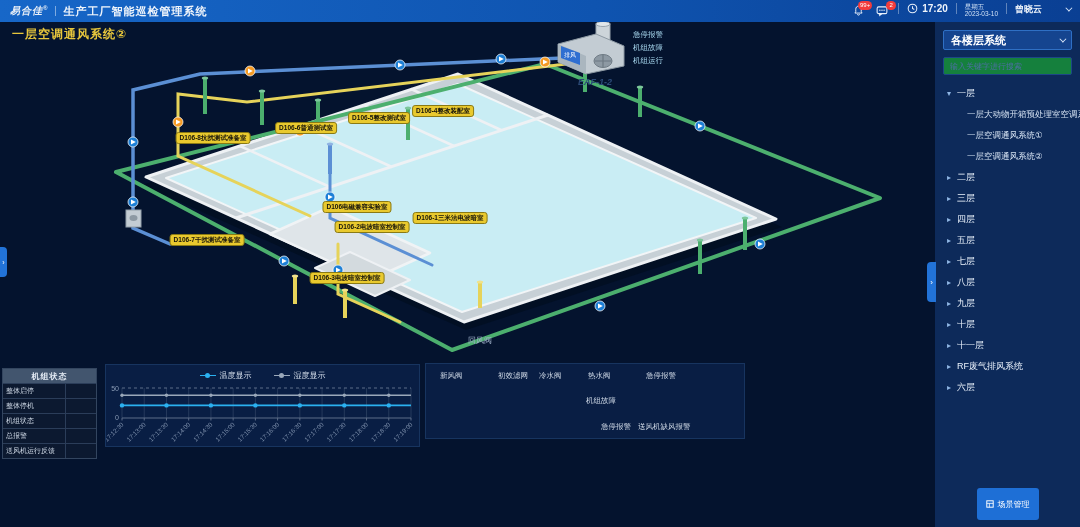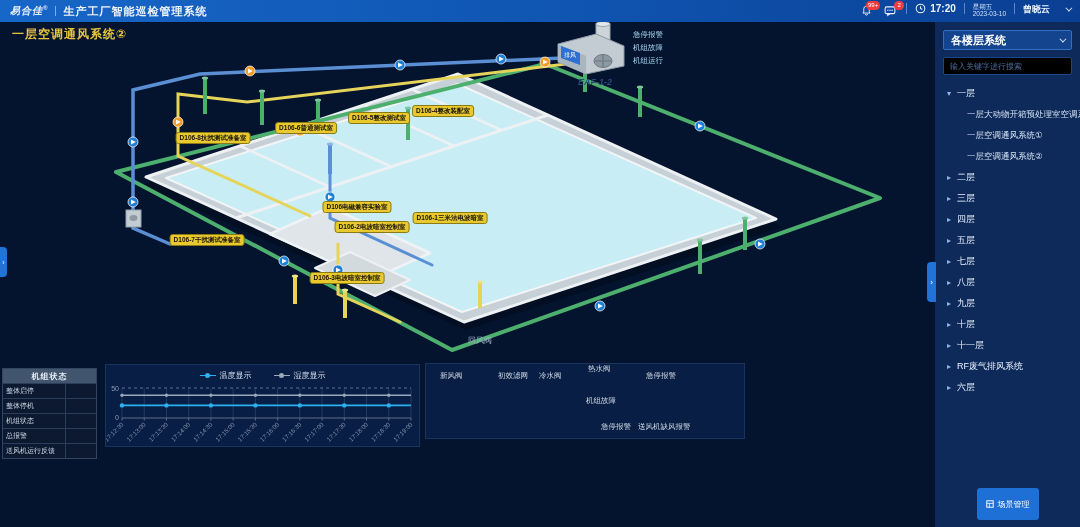--- a/index.html
+++ b/index.html
@@ -18,21 +18,21 @@
   .app-title { font-size:11px; font-weight:bold; letter-spacing:1px; }
   .hdr-right { margin-left:auto; display:flex; align-items:flex-start; gap:8px; margin-right:10px; }
   .icon-badge { position:relative; width:16px; height:16px; display:flex; align-items:center; justify-content:center; cursor:pointer; }
   .badge { position:absolute; top:-2px; right:-6px; min-width:10px; height:9px; padding:0 2px;
     background:#f23c3c; border-radius:5px; color:#fff; font-size:6px; line-height:9px; text-align:center; }
   .vsep { width:1px; height:11px; background:rgba(255,255,255,.35); }
   .time-wrap { display:flex; align-items:center; gap:4px; }
   .time-txt { font-size:10px; font-weight:bold; }
   .date-wrap { display:flex; flex-direction:column; line-height:7px; }
   .date-wrap span { font-size:6.5px; color:#cfe0f5; }
-  .user-wrap { display:flex; align-items:center; gap:15px; cursor:pointer; }
+  .user-wrap { display:flex; align-items:center; gap:23px; cursor:pointer; }
   .user-name { font-size:9px; font-weight:bold; }
   .chev-down { width:5px; height:5px; border-right:1.4px solid #dce9fa; border-bottom:1.4px solid #dce9fa;
     transform:rotate(45deg) translateY(-2px); }
 
   
   .page-title { position:absolute; left:12px; top:26px; font-size:12px; font-weight:bold;
     color:#e7c63c; letter-spacing:1px; z-index:5; }
 
   
   .canvas { position:absolute; left:0; top:22px; width:935px; height:340px; }
@@ -62,21 +62,21 @@
     background:rgba(11,33,72,.85); border:1px solid #17345f; z-index:6; }
   .sp-item { position:absolute; font-size:7.5px; color:#cfd9e6; white-space:nowrap; }
   .sp-item .val { color:#9fd4ea; margin-left:4px; }
 
   
   .sidebar { position:absolute; left:935px; top:22px; width:145px; height:505px;
     background:#0d2a5a; border-left:1px solid #143succeeding469; z-index:7; }
   .selector { margin:8px 8px 0 8px; height:20px; background:#15448f; border:1px solid #2f6fc4;
     border-radius:2px; display:flex; align-items:center; padding:0 7px; cursor:pointer; }
   .selector .sel-label { font-size:11px; font-weight:bold; color:#fff; flex:1; }
-  .search { display:block; margin:7px 8px 0 8px; width:129px; height:18px; background:#000000;
+  .search { display:block; margin:7px 8px 0 8px; width:129px; height:18px; background:#15803d;
     border:1px solid #1d4687; border-radius:2px; color:#bcd2ee; font-size:8px; padding:0 6px;
     font-family:inherit; outline:none; }
   .search::placeholder { color:#4d6ea3; }
   .tree { margin-top:8px; }
   .tree-group { display:flex; align-items:center; height:21px; padding-left:12px; cursor:pointer; }
   .tree-caret { font-size:8px; color:#8fb6e4; width:10px; }
   .tree-glabel { font-size:9px; color:#eaf2fc; }
   .tree-child { height:21px; line-height:21px; padding-left:32px; font-size:8.5px; color:#d5e2f2;
     cursor:pointer; white-space:nowrap; overflow:hidden; }
   .scene-btn { position:absolute; left:50%; transform:translateX(-50%); bottom:7px; height:16px;
@@ -363,21 +363,21 @@
           <circle cx="238.3076923076923" cy="13.2" r="1.7" fill="#9aa8ba"></circle>
           <circle cx="282.7692307692308" cy="13.2" r="1.7" fill="#9aa8ba"></circle>
         </g>
       </svg>
   </div>
 
   <div class="status-panel">
     <div class="sp-item" style="left:14px;top:7px"><span>新风阀</span><span class="val"></span></div>
     <div class="sp-item" style="left:72px;top:7px"><span>初效滤网</span><span class="val"></span></div>
     <div class="sp-item" style="left:113px;top:7px"><span>冷水阀</span><span class="val"></span></div>
-    <div class="sp-item" style="left:162px;top:0"><span>热水阀</span><span class="val"></span></div>
+    <div class="sp-item" style="left:162px;top:7px"><span>热水阀</span><span class="val"></span></div>
     <div class="sp-item" style="left:220px;top:7px"><span>急停报警</span><span class="val"></span></div>
     <div class="sp-item" style="left:160px;top:32px"><span>机组故障</span><span class="val"></span></div>
     <div class="sp-item" style="left:175px;top:58px"><span>急停报警</span><span class="val"></span></div>
     <div class="sp-item" style="left:212px;top:58px"><span>送风机缺风报警</span><span class="val"></span></div>
   </div>
 
   <aside class="sidebar">
     <div class="selector">
       <span class="sel-label">各楼层系统</span>
       <span class="chev-down"></span>

